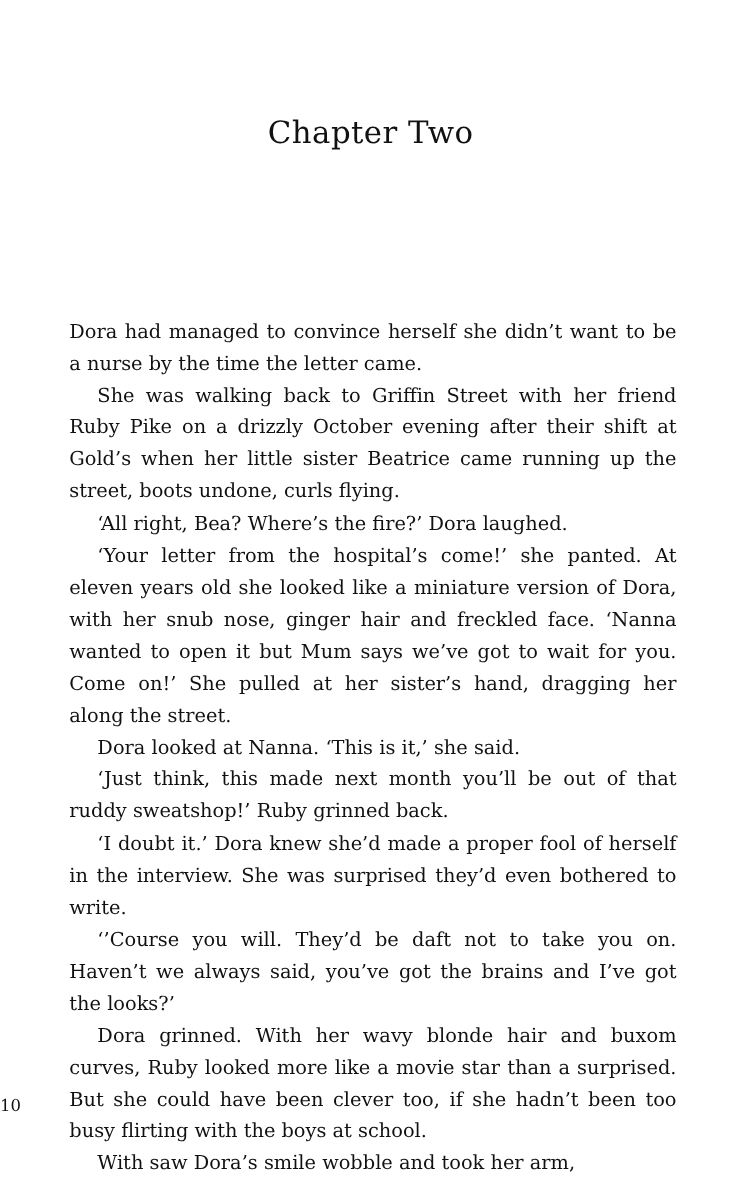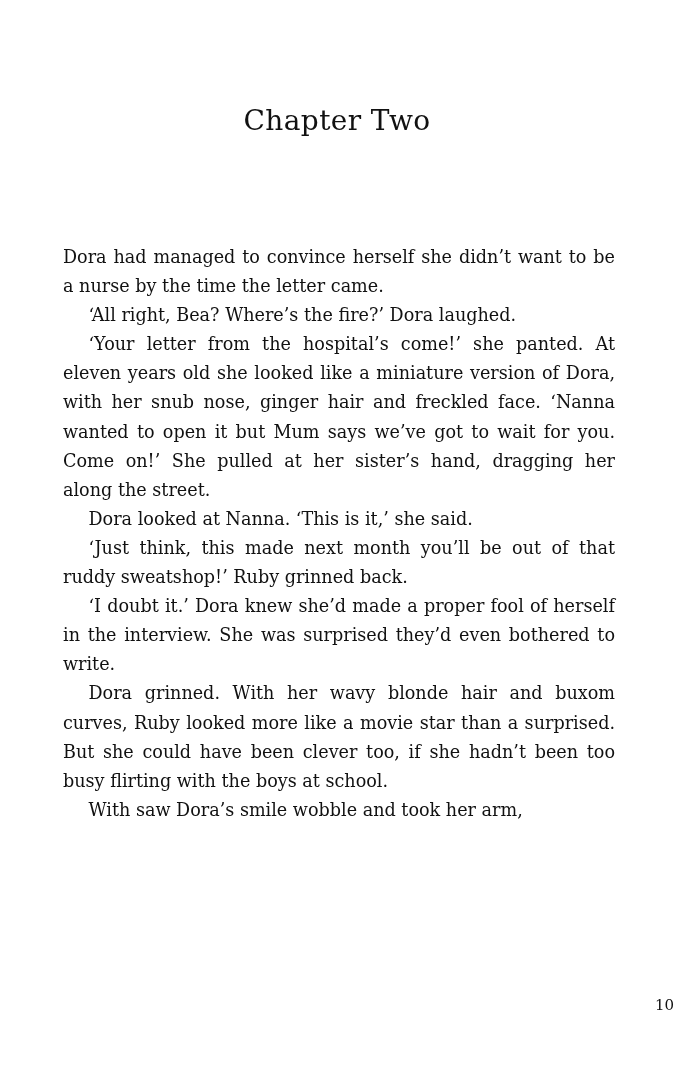--- a/index.html
+++ b/index.html
@@ -45,44 +45,47 @@
     text-align: justify;
     text-justify: inter-word;
     font-family: "DejaVu Serif", serif;
   }
   .body-text p {
     margin: 0;
     text-indent: 1.45em;
   }
   .body-text p.no-indent {
     text-indent: 0;
+    margin-top: 45px;
   }
   .folio {
     position: absolute;
     left: 0;
     top: 996px;
     width: 674px;
-    text-align: right;
+    text-align: left;
     font-size: 15px;
     font-family: "DejaVu Serif", serif;
   }
 </style>
 </head>
 <body>
 
 <div class="page">
 
   <h1 class="chapter-title">Chapter Two</h1>
 
   <div class="body-text">
     <p class="no-indent">Dora had managed to convince herself she didn’t want to be a nurse by the time the letter came.</p>
+    <p>She was walking back to Griffin Street with her friend Ruby Pike on a drizzly October evening after their shift at Gold’s when her little sister Beatrice came running up the street, boots undone, curls flying.</p>
     <p>‘All right, Bea? Where’s the fire?’ Dora laughed.</p>
     <p>‘Your letter from the hospital’s come!’ she panted. At eleven years old she looked like a miniature version of Dora, with her snub nose, ginger hair and freckled face. ‘Nanna wanted to open it but Mum says we’ve got to wait for you. Come on!’ She pulled at her sister’s hand, dragging her along the street.</p>
     <p>Dora looked at Nanna. ‘This is it,’ she said.</p>
     <p>‘Just think, this made next month you’ll be out of that ruddy sweatshop!’ Ruby grinned back.</p>
     <p>‘I doubt it.’ Dora knew she’d made a proper fool of herself in the interview. She was surprised they’d even bothered to write.</p>
+    <p>‘’Course you will. They’d be daft not to take you on. Haven’t we always said, you’ve got the brains and I’ve got the looks?’</p>
     <p>Dora grinned. With her wavy blonde hair and buxom curves, Ruby looked more like a movie star than a surprised. But she could have been clever too, if she hadn’t been too busy flirting with the boys at school.</p>
     <p>With saw Dora’s smile wobble and took her arm,</p>
   </div>
 
   <div class="folio">10</div>
 
 </div>
 
 </body></html>

